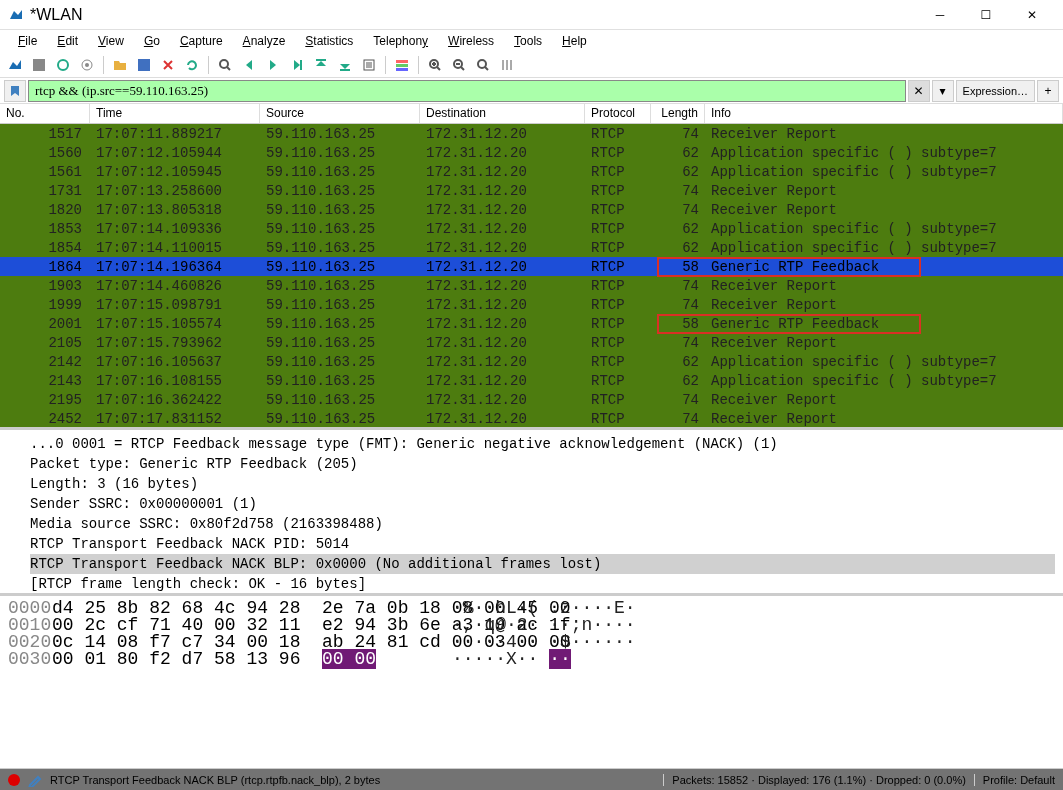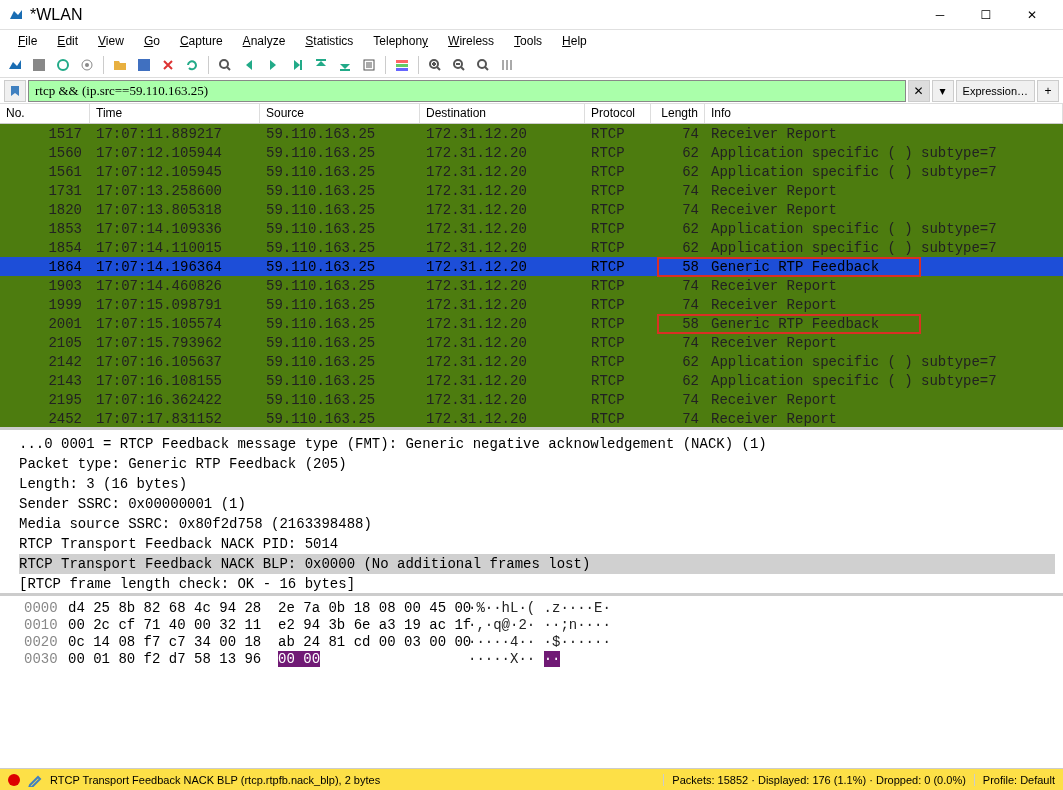--- a/index.html
+++ b/index.html
@@ -31,29 +31,29 @@
 .col-info { flex: 1; }
 .pl-body { height: 306px; overflow-y: scroll; font-family: 'Courier New', monospace; font-size: 14px; }
 .prow { display: flex; height: 19px; align-items: center; background: #4d7c0f; color: #222; }
 .prow.sel { background: #1d4ed8; color: #000; }
 .prow > div { padding: 0 6px; white-space: nowrap; overflow: hidden; }
 .prow .col-no { text-align: right; padding-right: 8px; }
 .prow .col-len { text-align: right; padding-right: 6px; }
 .highlight-box { position: absolute; border: 2px solid #d93025; pointer-events: none; z-index: 5; }
 .hl1 { left: 657px; top: 153px; width: 264px; height: 20px; }
 .hl2 { left: 657px; top: 210px; width: 264px; height: 20px; }
-.detail-pane { height: 166px; overflow-y: scroll; border-bottom: 3px solid #ccc; font-family: 'Courier New', monospace; font-size: 14px; padding: 4px 8px 4px 19px; line-height: 20px; }
+.detail-pane { height: 166px; overflow-y: scroll; border-bottom: 3px solid #ccc; font-family: 'Courier New', monospace; font-size: 14px; padding: 4px 8px 4px 30px; line-height: 20px; }
 .detail-line.sel { background: #d0d0d0; }
-.hex-pane { height: 134px; overflow-y: scroll; font-family: 'Courier New', monospace; font-size: 14px; padding: 4px 24px; line-height: 17px; }
+.hex-pane { height: 134px; overflow-y: scroll; font-family: 'Courier New', monospace; font-size: 18px; padding: 4px 8px; line-height: 17px; }
 .hex-line { display: flex; }
 .hex-offset { width: 44px; color: #888; }
 .hex-bytes { width: 400px; white-space: pre; }
 .hex-ascii { white-space: pre; color: #222; }
 .hex-sel { background: #701a75; color: #fff; }
-.statusbar { height: 22px; display: flex; align-items: center; padding: 0 8px; gap: 8px; background: #fde047; border-top: 1px solid #ccc; font-size: 11px; position: absolute; bottom: 0; left: 0; right: 0; }
+.statusbar { height: 22px; display: flex; align-items: center; padding: 0 8px; gap: 8px; background: #737373; border-top: 1px solid #ccc; font-size: 11px; position: absolute; bottom: 0; left: 0; right: 0; }
 .status-sec { border-left: 1px solid #ccc; padding-left: 8px; }
 .red-dot { width: 12px; height: 12px; border-radius: 50%; background: #d00; }
 </style>
 </head>
 <body>
 
 <div class="titlebar">
   <svg class="shark-icon" viewBox="0 0 16 16">
       <path fill="#1a6db3" d="M2 12 L6 4 L10 8 L14 3 L14 12 Z"></path>
     </svg>

